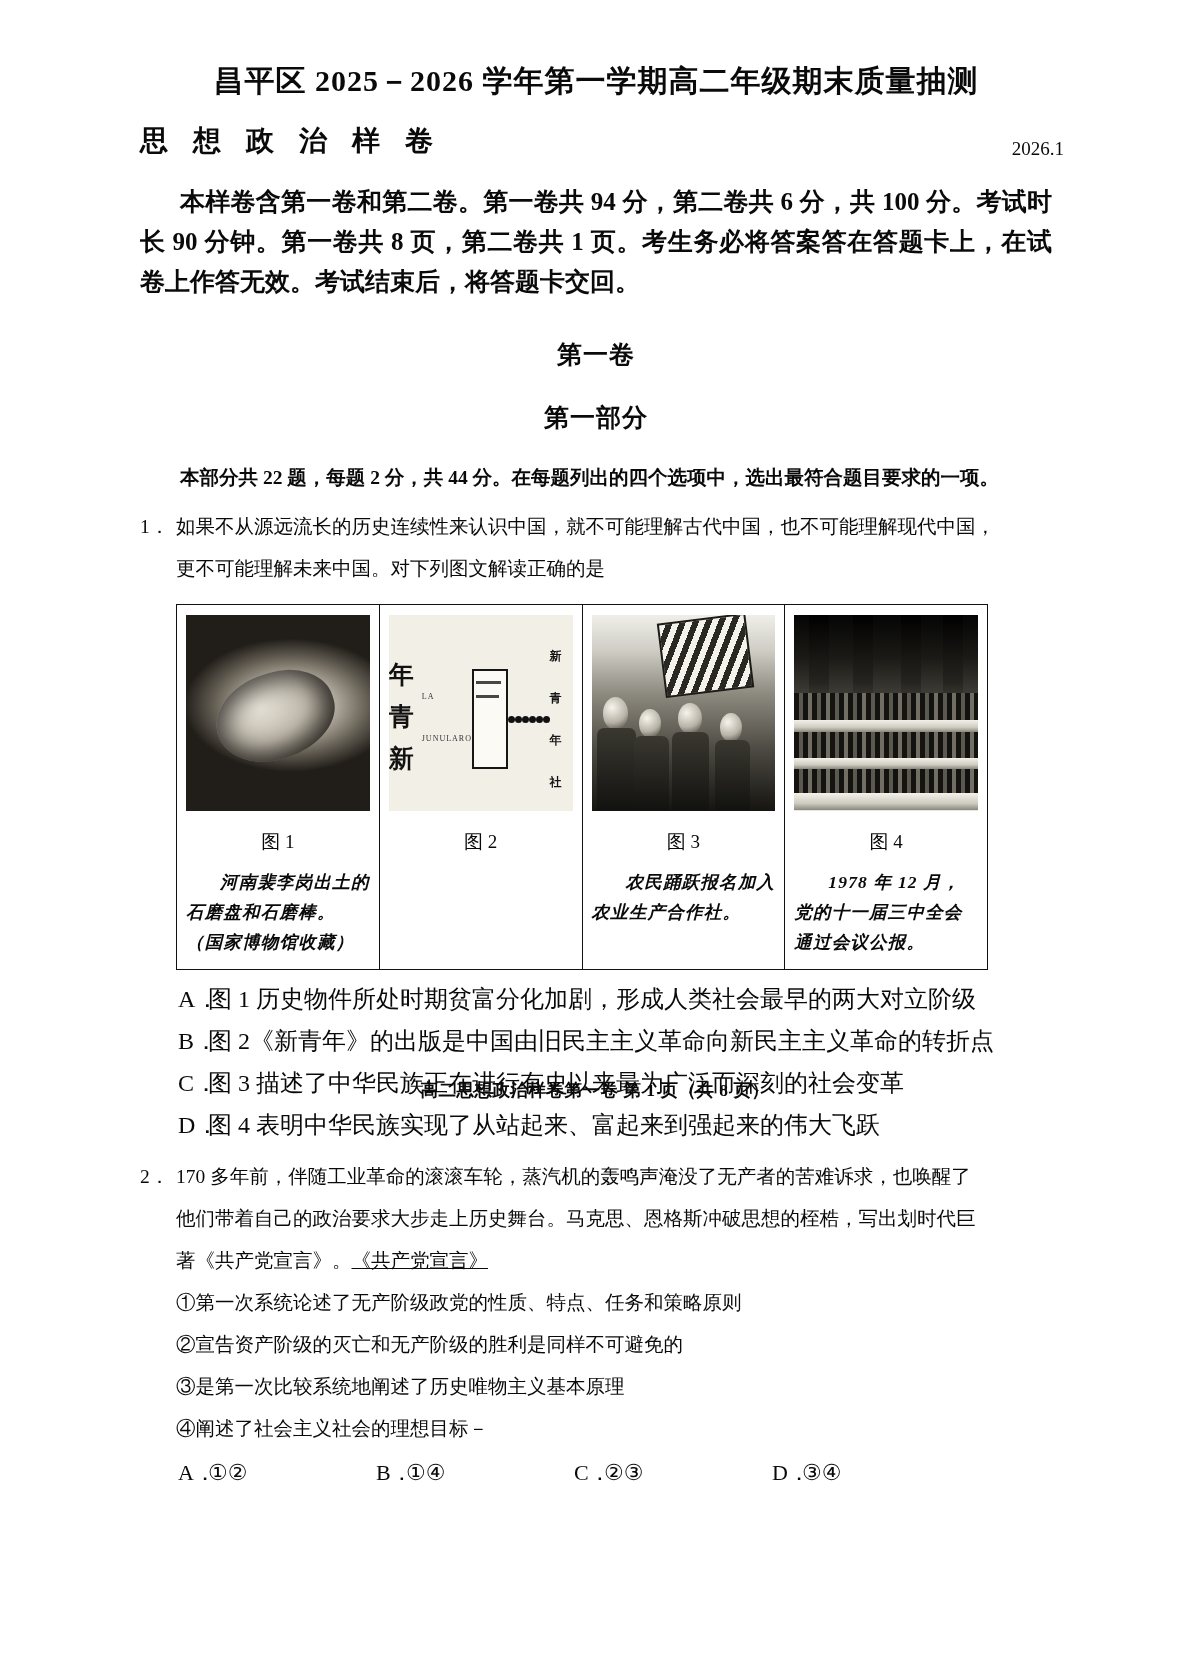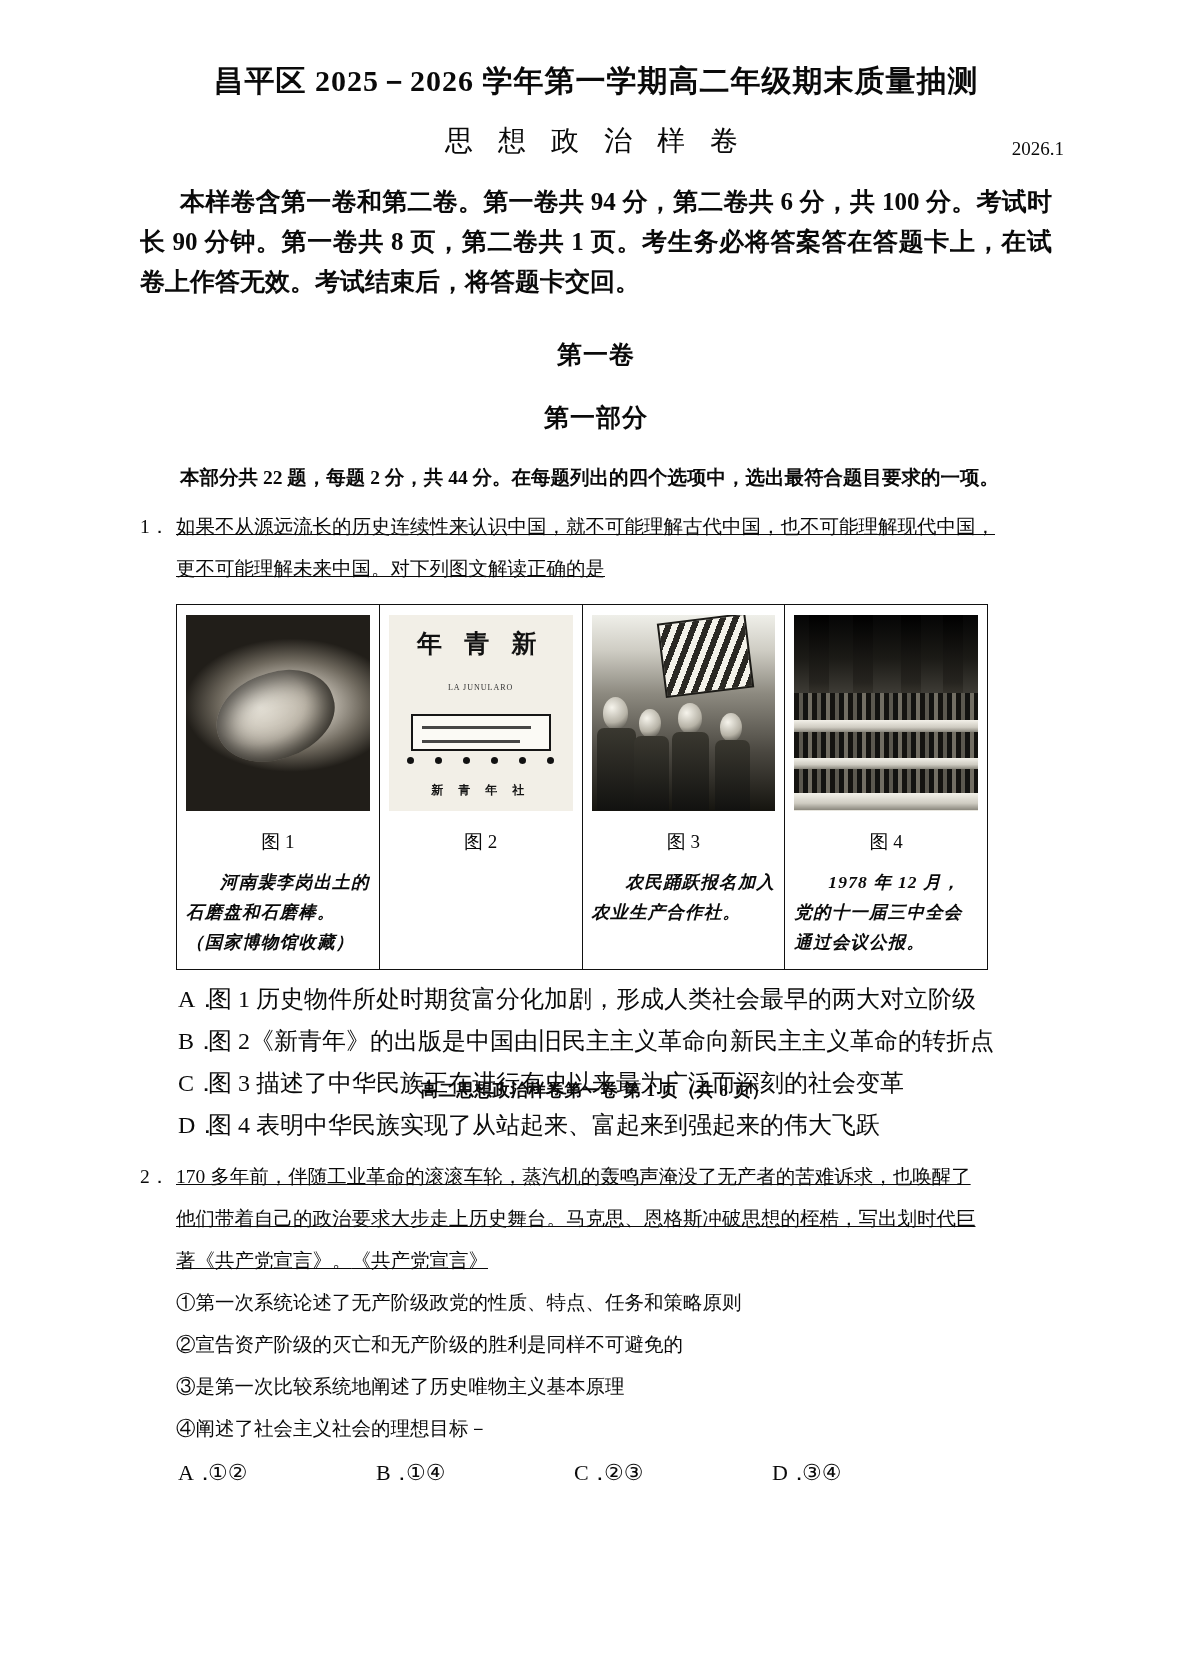--- a/index.html
+++ b/index.html
@@ -38,23 +38,22 @@
     margin-top: 62px;
     line-height: 1.25;
     font-family: "Liberation Serif", "DejaVu Serif", serif;
   }
   .doc-subtitle-row {
     position: relative;
     margin-top: 22px;
     height: 40px;
   }
   .doc-subtitle {
-    text-align: center;
     font-size: 28px;
-    font-weight: normal;
+    font-weight: bold;
     letter-spacing: 9px;
     font-family: "Liberation Serif", "DejaVu Serif", serif;
   }
   .doc-date {
     position: absolute;
     right: -12px;
     bottom: 2px;
     font-size: 19px;
     font-weight: normal;
     letter-spacing: 0px;
@@ -99,21 +98,21 @@
     text-align: justify;
     text-justify: inter-ideograph;
   }
   .q-num {
     position: absolute;
     left: 0;
     top: 0;
     width: 34px;
     text-align: left;
   }
-  .q-line { display: block; text-decoration: underline; }
+  .q-line { display: block; }
   .underline { text-decoration: underline; }
 
   .options {
     margin-top: 8px;
     padding-left: 38px;
     font-size: 24px;
     line-height: 42px;
   }
   .option { display: block; }
   .opt-label { display: inline-block; width: 30px; }
@@ -199,21 +198,21 @@
     transform: rotate(-18deg);
     background: radial-gradient(ellipse at 40% 35%, #e6e2d8 0%, #c0b9ac 45%, #7d7668 78%, #3c382f 100%);
     box-shadow: 0 0 24px 8px rgba(0,0,0,.65) inset;
   }
 
   
   .art2 {
     position: absolute; inset: 0;
     background: #f2efe7;
     display: flex;
-    flex-direction: column;
+    flex-direction: row;
     align-items: center;
     padding-top: 8px;
     box-sizing: border-box;
   }
   .art2-title {
     font-size: 25px;
     font-weight: bold;
     letter-spacing: 8px;
     color: #111;
     font-family: "Liberation Serif", "DejaVu Serif", serif;

